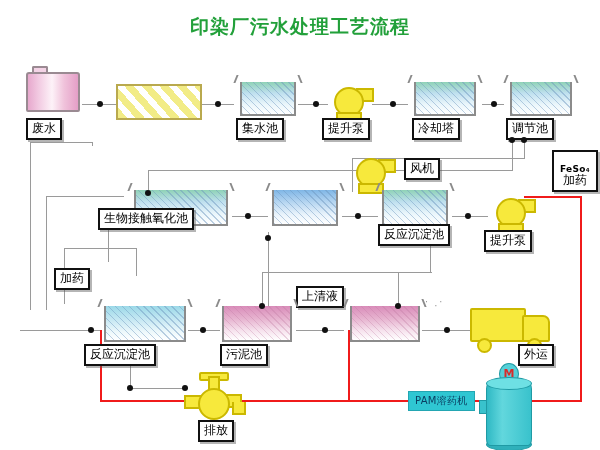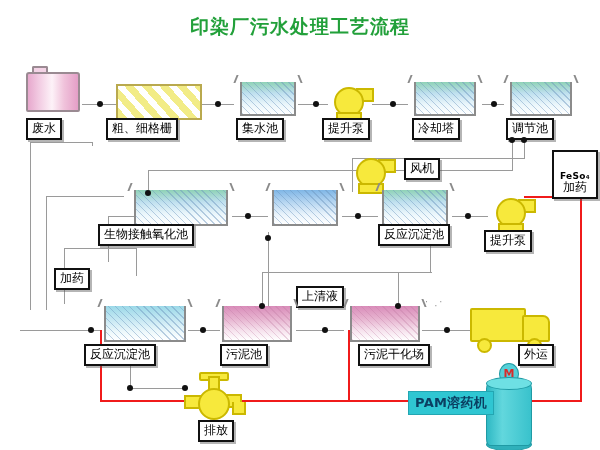--- a/index.html
+++ b/index.html
@@ -16,21 +16,21 @@
     font-family:"DejaVu Sans","Liberation Sans",sans-serif;
   }
 
   
   .lbl{
     position:absolute;background:#fff;border:2px solid #111;
     font-size:12px;line-height:1.05;color:#000;white-space:nowrap;
     padding:2px 4px 3px 4px;box-shadow:2px 2px 0 rgba(90,90,90,.45);
     text-align:center;font-weight:500;
   }
-  .lbl.two{padding:19px 6px 2px 6px;line-height:1.15;}
+  .lbl.two{padding:12px 6px 2px 6px;line-height:1.15;}
   .lbl .sub{font-size:9px;font-weight:bold;display:block;letter-spacing:.3px;}
 
   
   .pool{position:absolute;}
   .pool .body{
     position:absolute;left:0;top:0;right:0;bottom:0;
     border-left:2px solid #8b8b8b;border-right:2px solid #8b8b8b;
     border-bottom:2px solid #8b8b8b;
     background:linear-gradient(180deg,#8fd2b6 0%,#bfe0ef 35%,#eaf6fb 70%,#ffffff 100%);
   }
@@ -151,21 +151,21 @@
     position:absolute;left:13px;top:-9px;width:18px;height:20px;border-radius:50%;
     background:#56d0d8;border:1px solid #1f9aa4;
     color:#d92b2b;font-weight:bold;font-size:11px;text-align:center;line-height:20px;
   }
   .pam .nozzle{
     position:absolute;left:-7px;top:28px;width:9px;height:12px;
     background:#39c2cc;border:1px solid #1f9aa4;
   }
   .pam-tag{
     position:absolute;background:#2fc6d2;color:#0b3f62;
-    font-size:13px;font-weight:bold;padding:2px 6px;letter-spacing:.3px;
+    font-size:10px;font-weight:normal;padding:2px 6px;letter-spacing:.3px;
     border:1px solid #23a6b2;white-space:nowrap;text-align:right;
   }
 
   
   .ln{position:absolute;background:#9a9a9a;}
   .ln.h{height:1px;}
   .ln.v{width:1px;}
   .ln.red{background:#f01b1b;}
   .ln.red.h{height:2px;}
   .ln.red.v{width:2px;}
@@ -236,21 +236,20 @@
   <div class="ln red v" style="left:100px;top:330px;height:72px;"></div>
   <div class="ln red v" style="left:348px;top:330px;height:72px;"></div>
 
   <div class="tank" style="left:26px;top:72px;width:54px;height:40px;">
     <div class="neck"></div>
     <div class="shell"></div>
   </div>
   <div class="lbl" style="left:26px;top:118px;">废水</div>
 
   <div class="grate" style="left:116px;top:84px;width:82px;height:32px;"></div>
-  <div class="lbl" style="left:106px;top:118px;">粗、细格栅</div>
 
   <div class="pool" style="left:240px;top:82px;width:56px;height:34px;">
     <div class="lip-l"></div>
     <div class="lip-r"></div>
     <div class="body"></div>
   </div>
   <div class="lbl" style="left:236px;top:118px;">集水池</div>
 
   <div class="pump" style="left:330px;top:85px;width:46px;height:36px;">
     <div class="out"></div>
@@ -283,21 +282,21 @@
   <div class="lbl two" style="left:552px;top:150px;">
     <span class="sub">FeSo₄</span>
     <span>加药</span>
   </div>
 
   <div class="pool" style="left:134px;top:190px;width:94px;height:36px;">
     <div class="lip-l"></div>
     <div class="lip-r"></div>
     <div class="body"></div>
   </div>
-  <div class="lbl" style="left:98px;top:224px;text-align:right;">生物接触氧化池</div>
+  <div class="lbl" style="left:98px;top:208px;text-align:right;">生物接触氧化池</div>
 
   <div class="pool blue" style="left:272px;top:190px;width:66px;height:36px;">
     <div class="lip-l"></div>
     <div class="lip-r"></div>
     <div class="body"></div>
   </div>
 
   <div class="pool" style="left:382px;top:190px;width:66px;height:36px;">
     <div class="lip-l"></div>
     <div class="lip-r"></div>
@@ -328,21 +327,20 @@
     <div class="body"></div>
   </div>
   <div class="lbl" style="left:220px;top:344px;">污泥池</div>
 
   <div class="pool pink" style="left:350px;top:306px;width:70px;height:36px;">
     <div class="lip-l"></div>
     <div class="lip-r"></div>
     <div class="body"></div>
   </div>
   <div class="splash" style="left:424px;top:300px;">˙ ·˙</div>
-  <div class="lbl" style="left:358px;top:344px;">污泥干化场</div>
 
   <div class="valve" style="left:186px;top:378px;width:58px;height:42px;">
     <div class="handle"></div>
     <div class="stem"></div>
     <div class="inlet"></div>
     <div class="spoutA"></div>
     <div class="spoutB"></div>
     <div class="ball"></div>
   </div>
   <div class="lbl" style="left:198px;top:420px;">排放</div>

